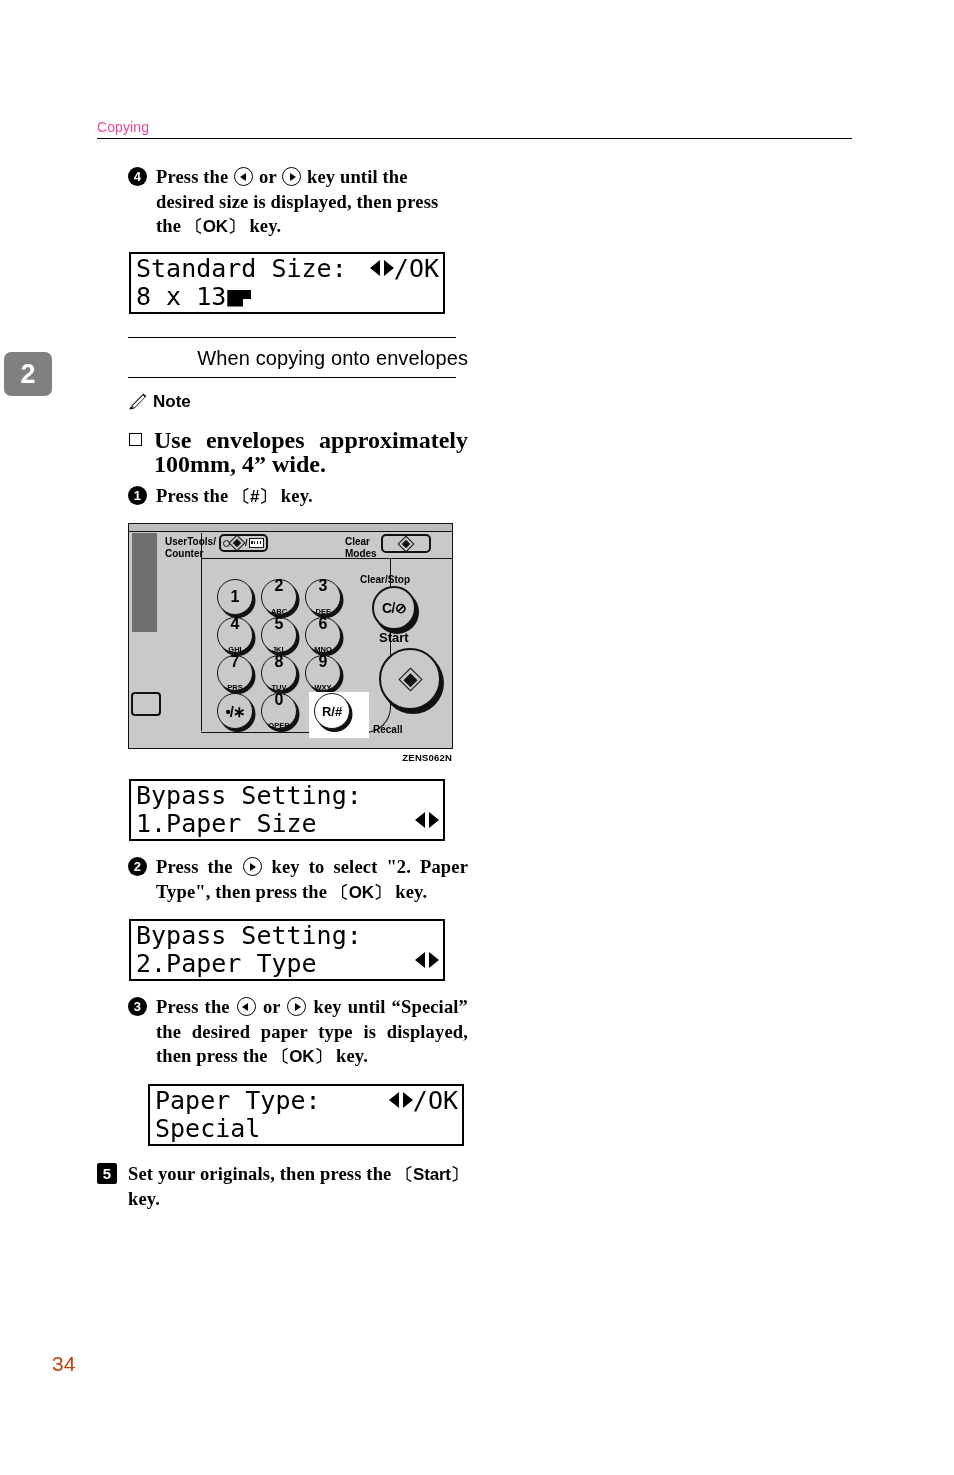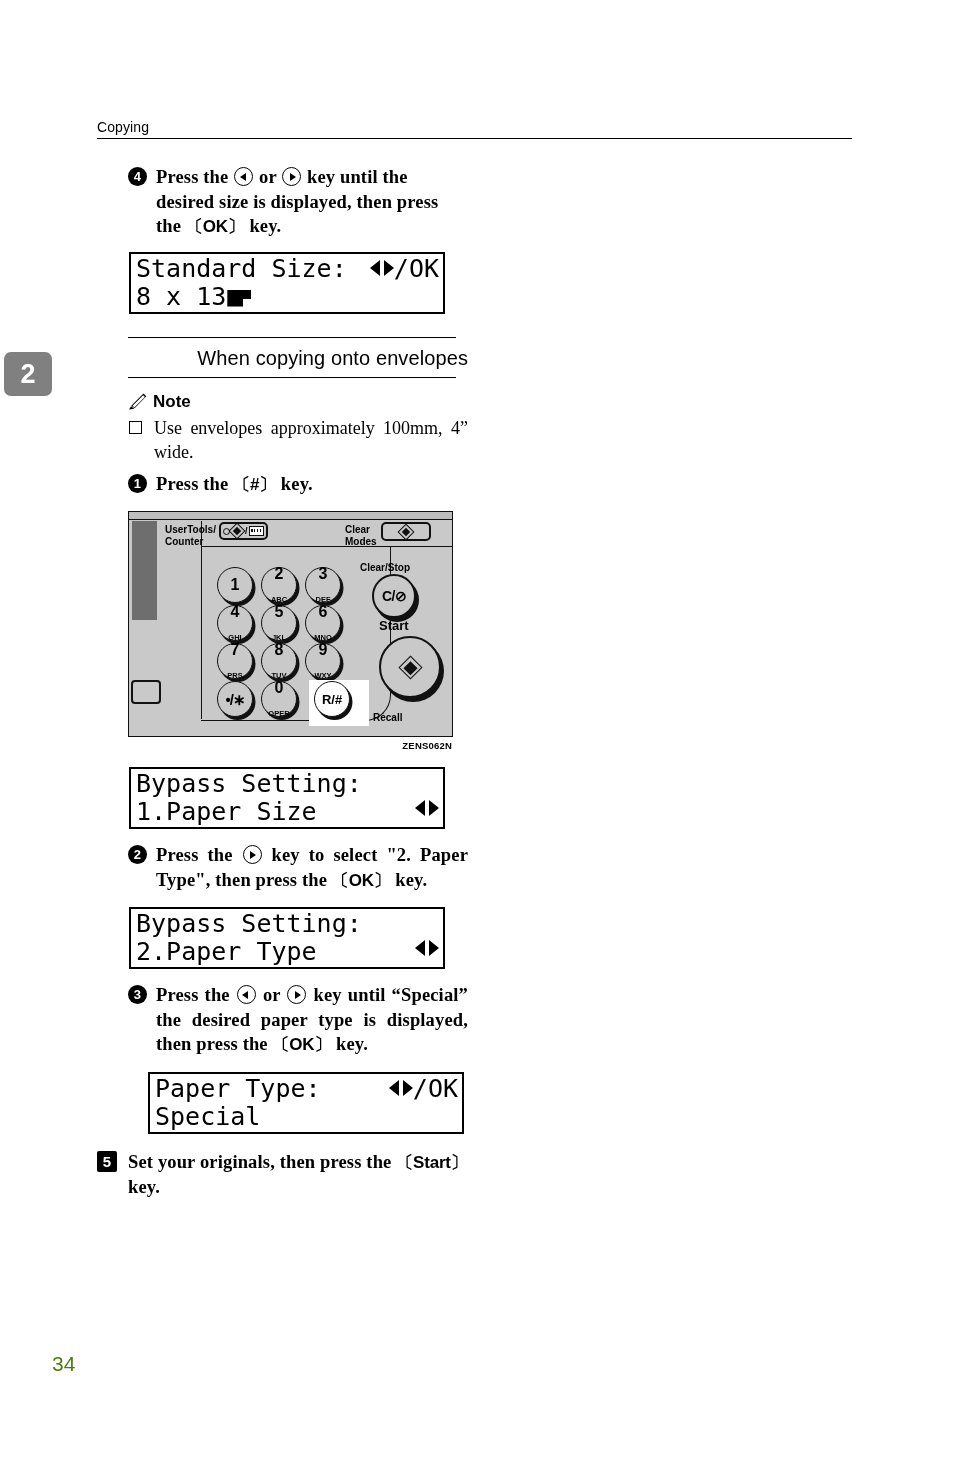--- a/index.html
+++ b/index.html
@@ -21,21 +21,21 @@
     position: absolute;
     left: 97px;
     top: 119px;
     width: 755px;
   }
   .page-header .hdr-text {
     font-family: "Liberation Sans", sans-serif;
     font-size: 14px;
     line-height: 16px;
     letter-spacing: 0.1px;
-    color: #000000;
+    color: #ec4899;
   }
   .page-header .hdr-rule {
     margin-top: 3px;
     border-bottom: 1.6px solid #000;
     width: 755px;
   }
 
   
   .chapter-tab {
     position: absolute;
@@ -150,25 +150,26 @@
     line-height: 20px;
     display: flex;
     align-items: center;
     gap: 6px;
   }
   .pencil-icon { display: inline-block; width: 19px; height: 17px; }
 
   .note-item {
     position: relative;
     padding-left: 26px;
-    margin-top: 4px;
+    margin-top: 16px;
     font-family: "Liberation Serif", serif;
-    font-size: 18px;
+    font-size: 24px;
     line-height: 24px;
     text-align: justify;
+    font-weight: bold;
   }
   .note-item .chk {
     position: absolute;
     left: 1px;
     top: 5px;
     width: 11px;
     height: 11px;
     border: 1.8px solid #000;
   }
 
@@ -391,21 +392,21 @@
   }
   .start-diamond::after { content: ""; position: absolute; inset: 2.5px; background: #111; }
 
   
   .page-number {
     position: absolute;
     left: 52px;
     top: 1352px;
     font-family: "Liberation Sans", sans-serif;
     font-size: 21px;
-    color: #4d7c0f;
+    color: #c2410c;
   }
 </style>
 </head>
 <body>
 
 <div class="page-header">
   <div class="hdr-text">Copying</div>
   <div class="hdr-rule"></div>
 </div>
 

